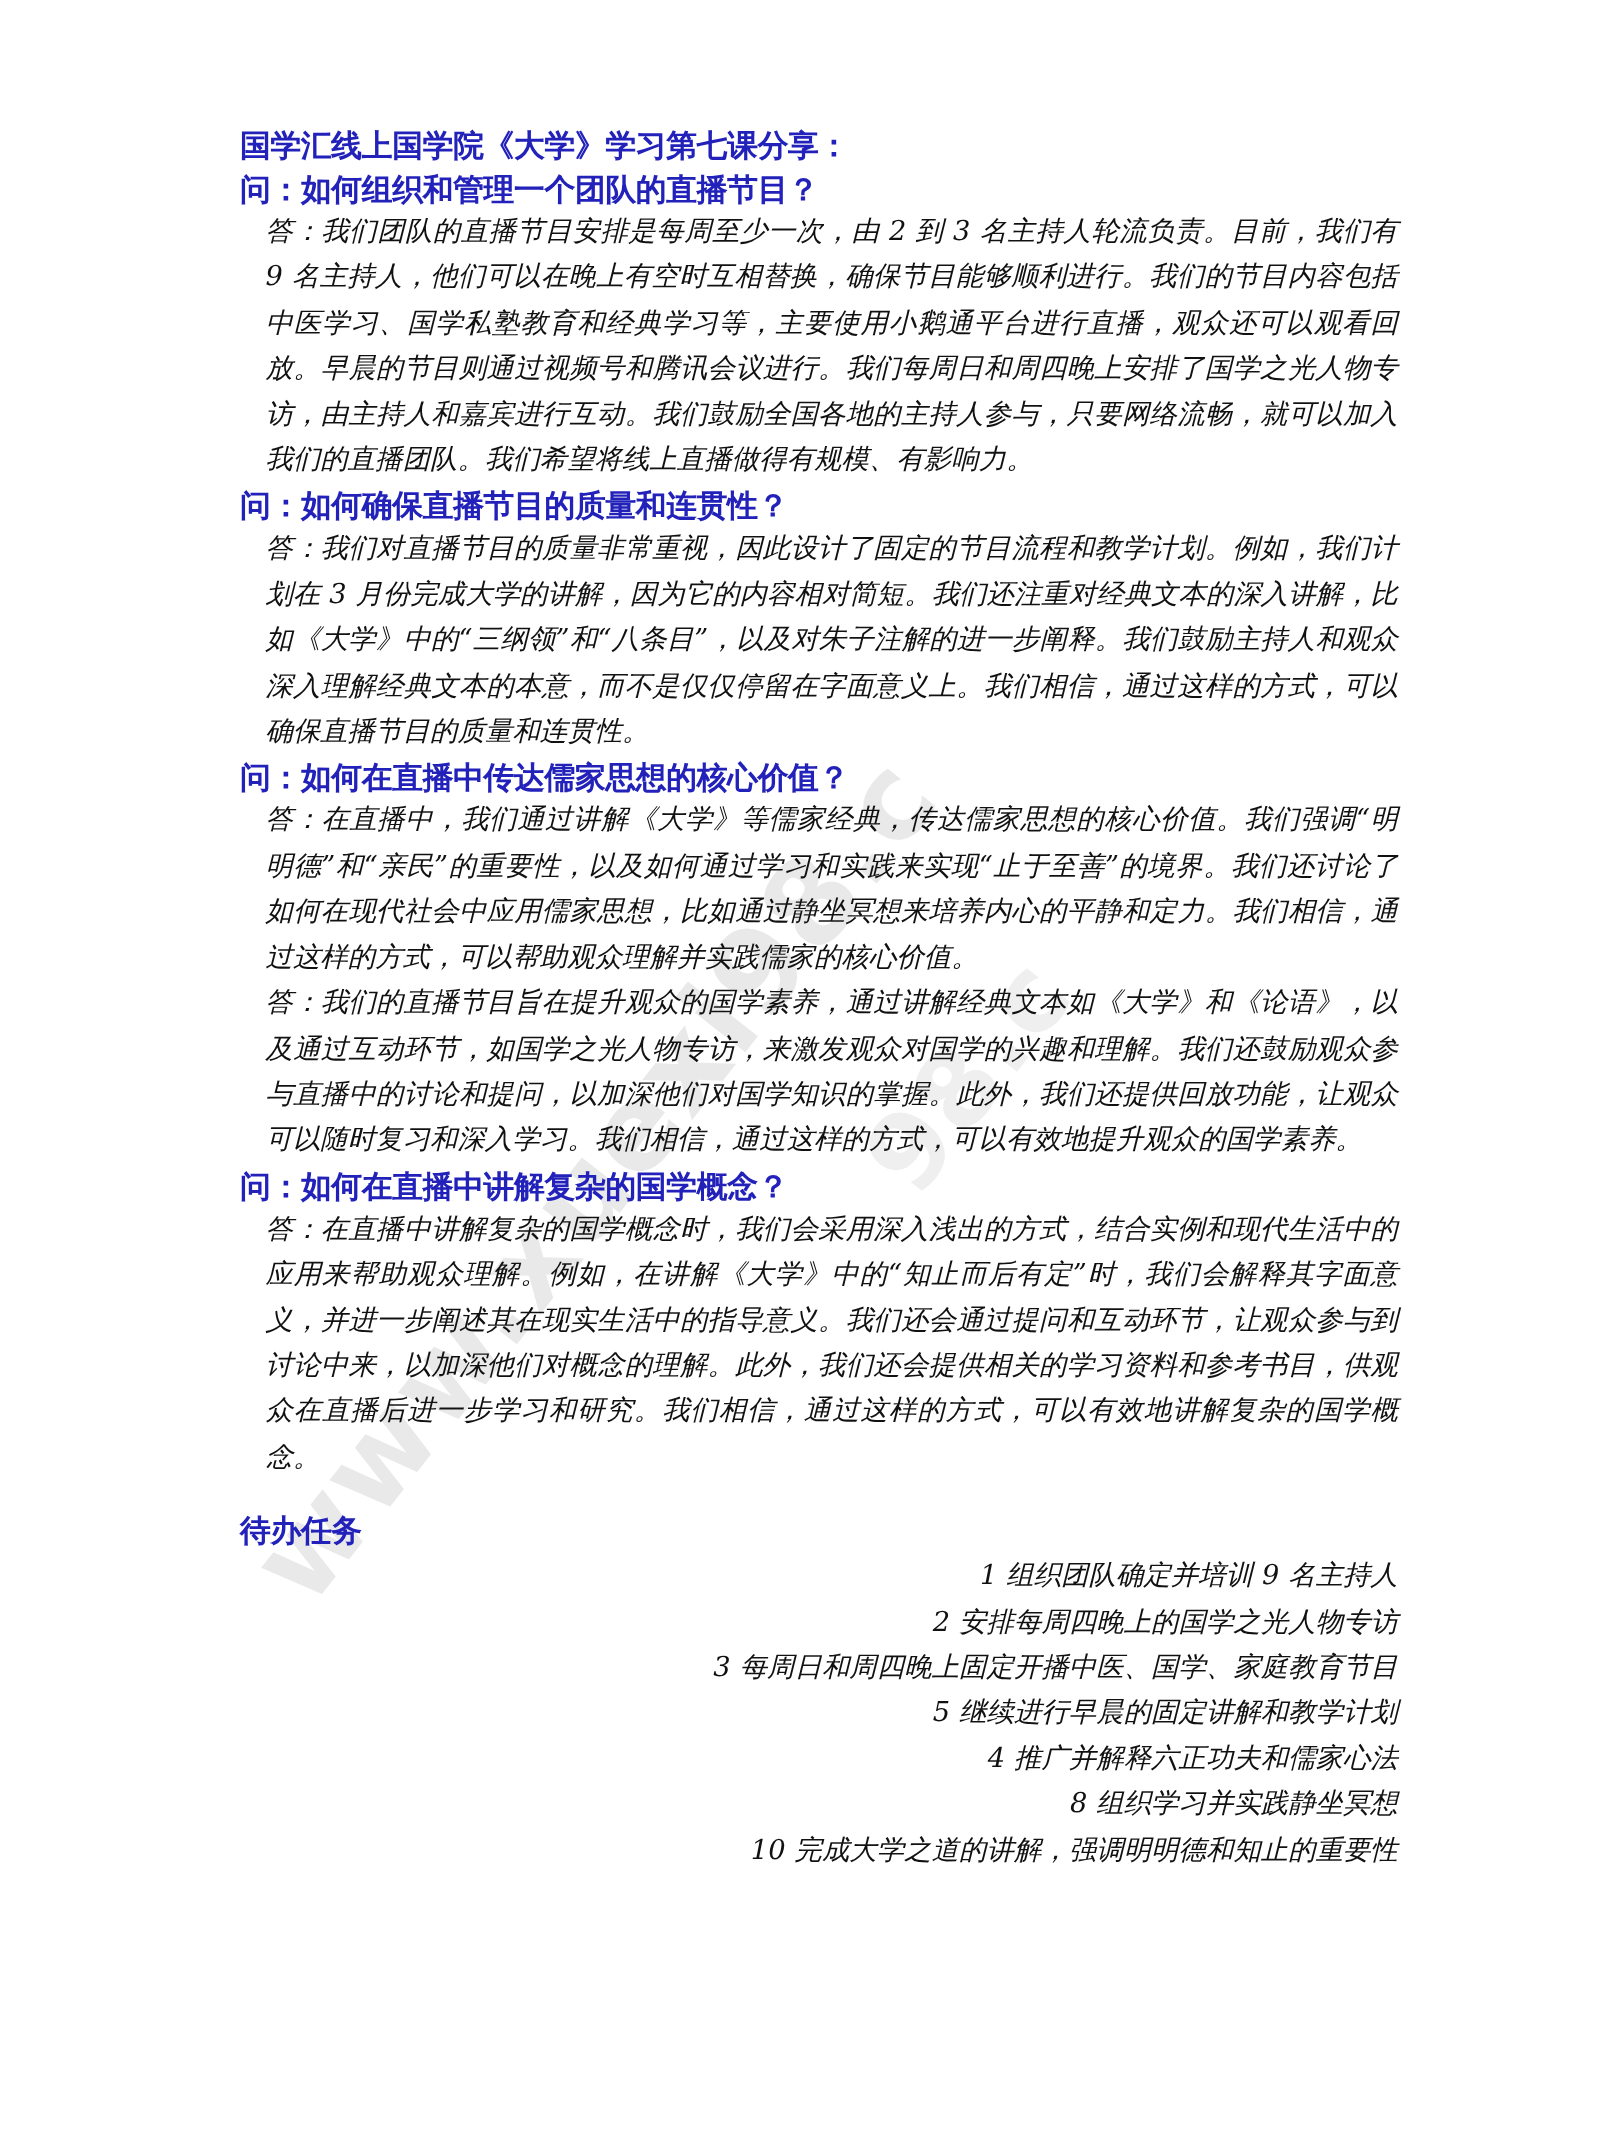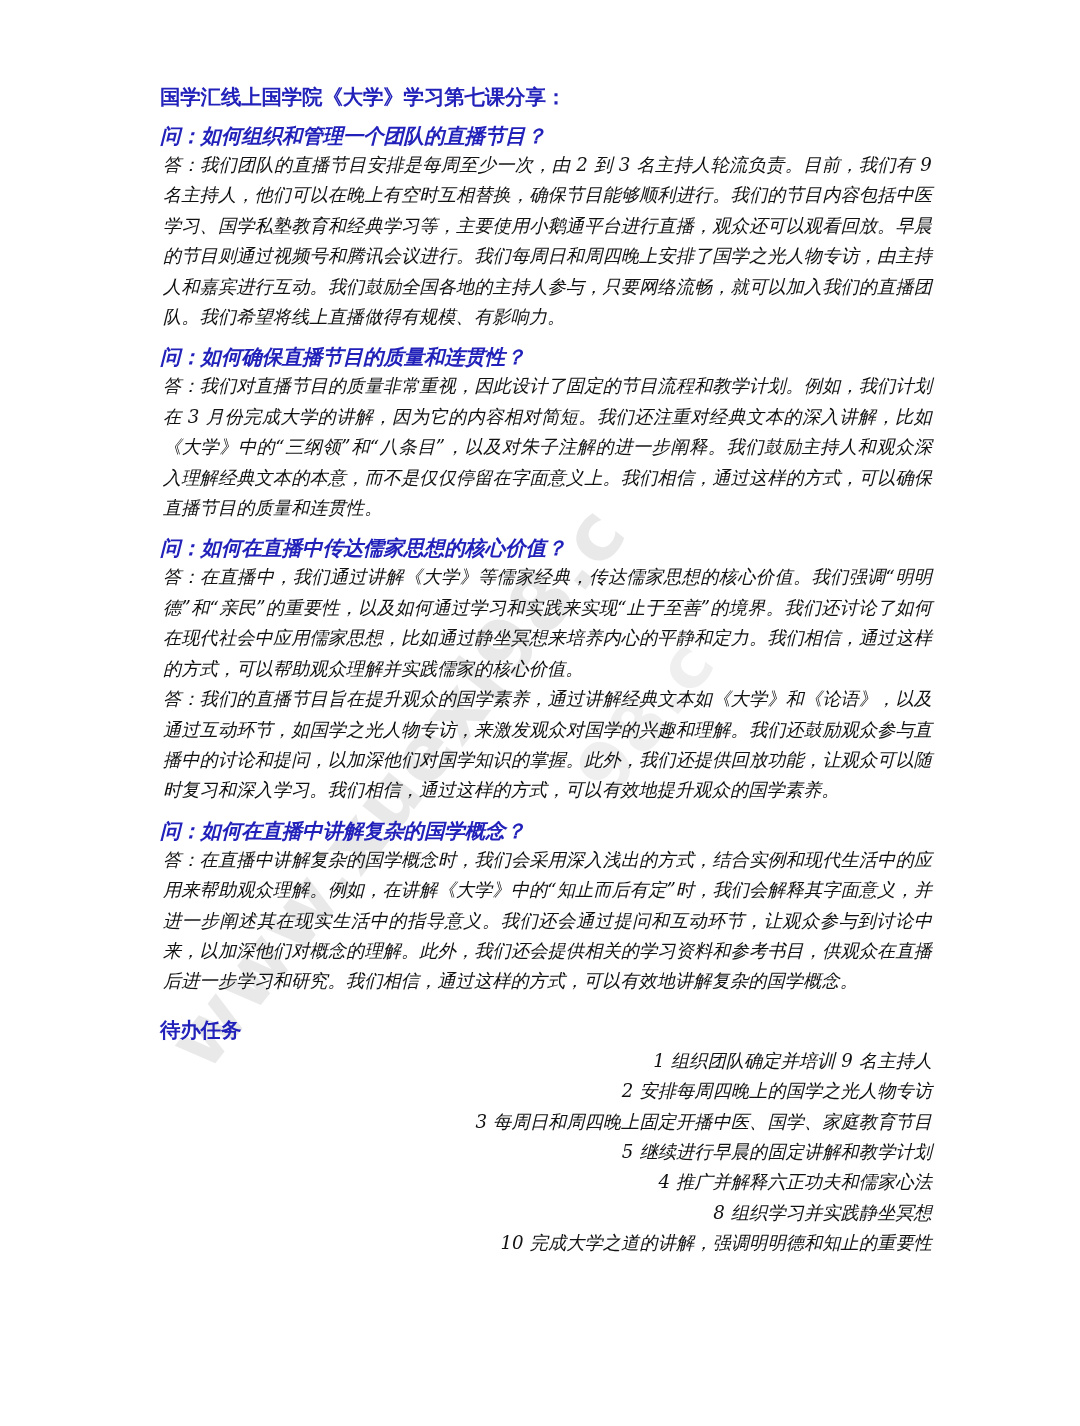--- a/index.html
+++ b/index.html
@@ -74,33 +74,33 @@
   .section-heading {
     color: #2222bb;
     font-weight: 700;
     font-family: "DejaVu Sans", "Liberation Sans", sans-serif;
     font-size: 20.5px;
     line-height: 27px;
     margin: 0;
     letter-spacing: -0.2px;
   }
   .doc-title { margin-bottom: 0px; }
-  .q-heading { margin-top: 12px; font-style: italic; }
+  .q-heading { margin-top: 2px; }
   .section-heading {
     margin-top: 20px;
     margin-bottom: 2px;
   }
 
   
   .answer {
     color: #111111;
     font-family: "DejaVu Serif", "Liberation Serif", serif;
     font-size: 18.2px;
     line-height: 30.4px;
-    margin: 0 0 0 3px;
+    margin: 0 0 0 17px;
     text-align: justify;
     text-justify: inter-character;
     letter-spacing: 0.1px;
     font-style: italic;
   }
 
   
   .todo-list {
     list-style: none;
     margin: 0;

